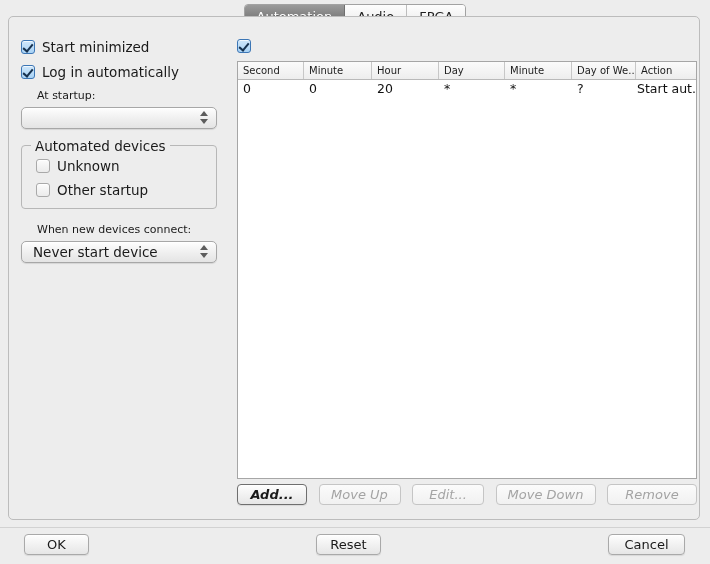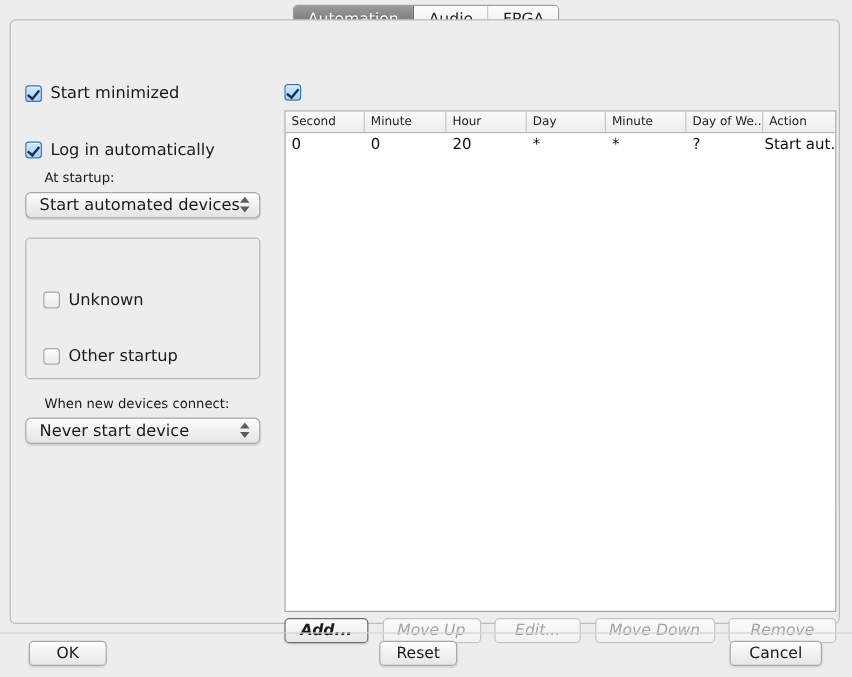--- a/index.html
+++ b/index.html
@@ -72,21 +72,20 @@
     position: absolute;
     left: 12px; top: 22px;
     width: 205px;
   }
 
   .checkrow {
     display: flex;
     align-items: center;
     margin-bottom: 9px;
     cursor: default;
-    margin-top: 31px;
   }
   .checkrow .lbl {
     margin-left: 7px;
     font-size: 13.5px;
     color: #1a1a1a;
   }
 
   
   .cb {
     width: 14px; height: 14px;
@@ -319,28 +318,28 @@
     </div>
 
     <div class="checkrow">
       <span class="cb on"></span>
       <span class="lbl">Log in automatically</span>
     </div>
 
     <div class="field-label">At startup:</div>
 
     <div class="combo">
-      <span class="val">Start automated devices</span>
       <span class="stepper">
         <i class="up"></i>
           <i class="down"></i>
       </span>
     </div>
 
     <div class="groupbox">
+      <span class="gb-title">Automated devices</span>
 
       <div class="checkrow">
         <span class="cb off"></span>
         <span class="lbl">Unknown</span>
       </div>
 
       <div class="checkrow">
         <span class="cb off"></span>
         <span class="lbl">Other startup</span>
       </div>

